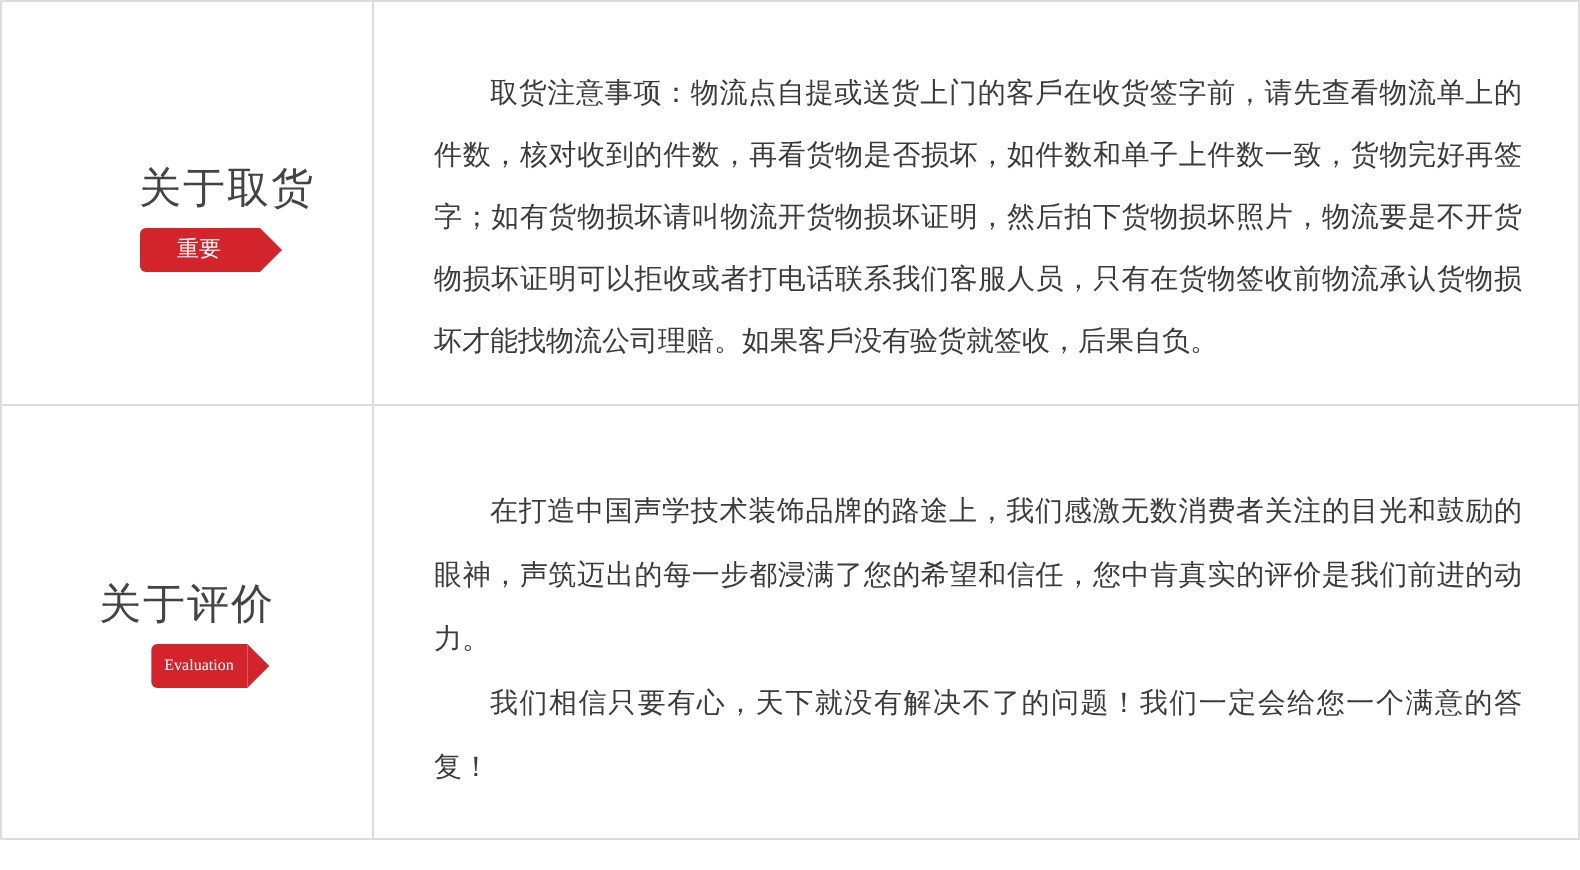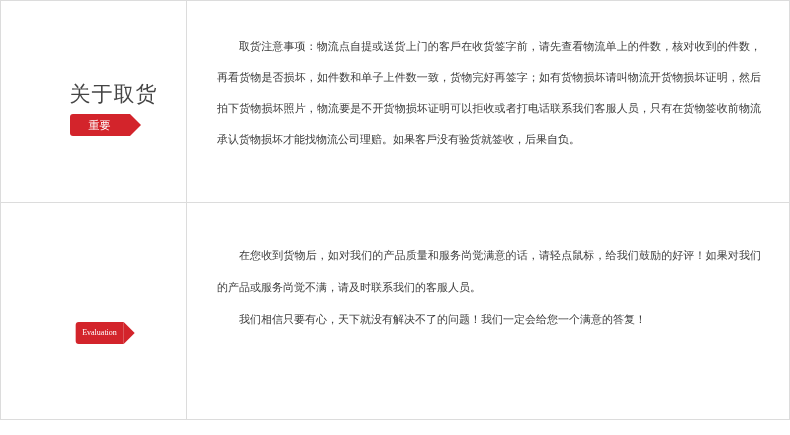--- a/index.html
+++ b/index.html
@@ -87,21 +87,21 @@
     border-bottom: 11px solid transparent;
     border-left: 11px solid #d3242b;
   }
 
   .text-col {
     flex: 1 1 auto;
     box-sizing: border-box;
     padding: 30px 28px 20px 30px;
   }
   .para {
-    font-size: 11px;
+    font-size: 14px;
     line-height: 31px;
     color: #3b3b3b;
     text-align: justify;
     text-indent: 2em;
     margin: 0;
   }
   .para + .para { margin-top: 0; }
   .section-2 .text-col { padding-top: 36px; }
   .section-2 .para { line-height: 32px; }
 </style>
@@ -117,23 +117,24 @@
         <div class="badge">重要</div>
       </div>
     </div>
     <div class="text-col">
       <p class="para">取货注意事项：物流点自提或送货上门的客戶在收货签字前，请先查看物流单上的件数，核对收到的件数，再看货物是否损坏，如件数和单子上件数一致，货物完好再签字；如有货物损坏请叫物流开货物损坏证明，然后拍下货物损坏照片，物流要是不开货物损坏证明可以拒收或者打电话联系我们客服人员，只有在货物签收前物流承认货物损坏才能找物流公司理赔。如果客戶没有验货就签收，后果自负。</p>
     </div>
   </div>
 
   <div class="section section-2 last">
     <div class="label-col">
+      <div class="label-title" style="top: 85px;">关于评价</div>
       <div class="badge-wrap" style="top: 119px; font-family: Liberation Serif, serif;">
         <div class="badge small-text">Evaluation</div>
       </div>
     </div>
     <div class="text-col">
-      <p class="para">在您收到货物后，如对我们的产品质量和服务尚觉满意的话，请轻点鼠标，给我们鼓励的好评！如果对我们的产品或服务尚觉不满，请及时联系我们的客服人员。</p>
+      <p class="para">在打造中国声学技术装饰品牌的路途上，我们感激无数消费者关注的目光和鼓励的眼神，声筑迈出的每一步都浸满了您的希望和信任，您中肯真实的评价是我们前进的动力。</p>
       <p class="para">我们相信只要有心，天下就没有解决不了的问题！我们一定会给您一个满意的答复！</p>
     </div>
   </div>
 
 </div>
 
 </body></html>

